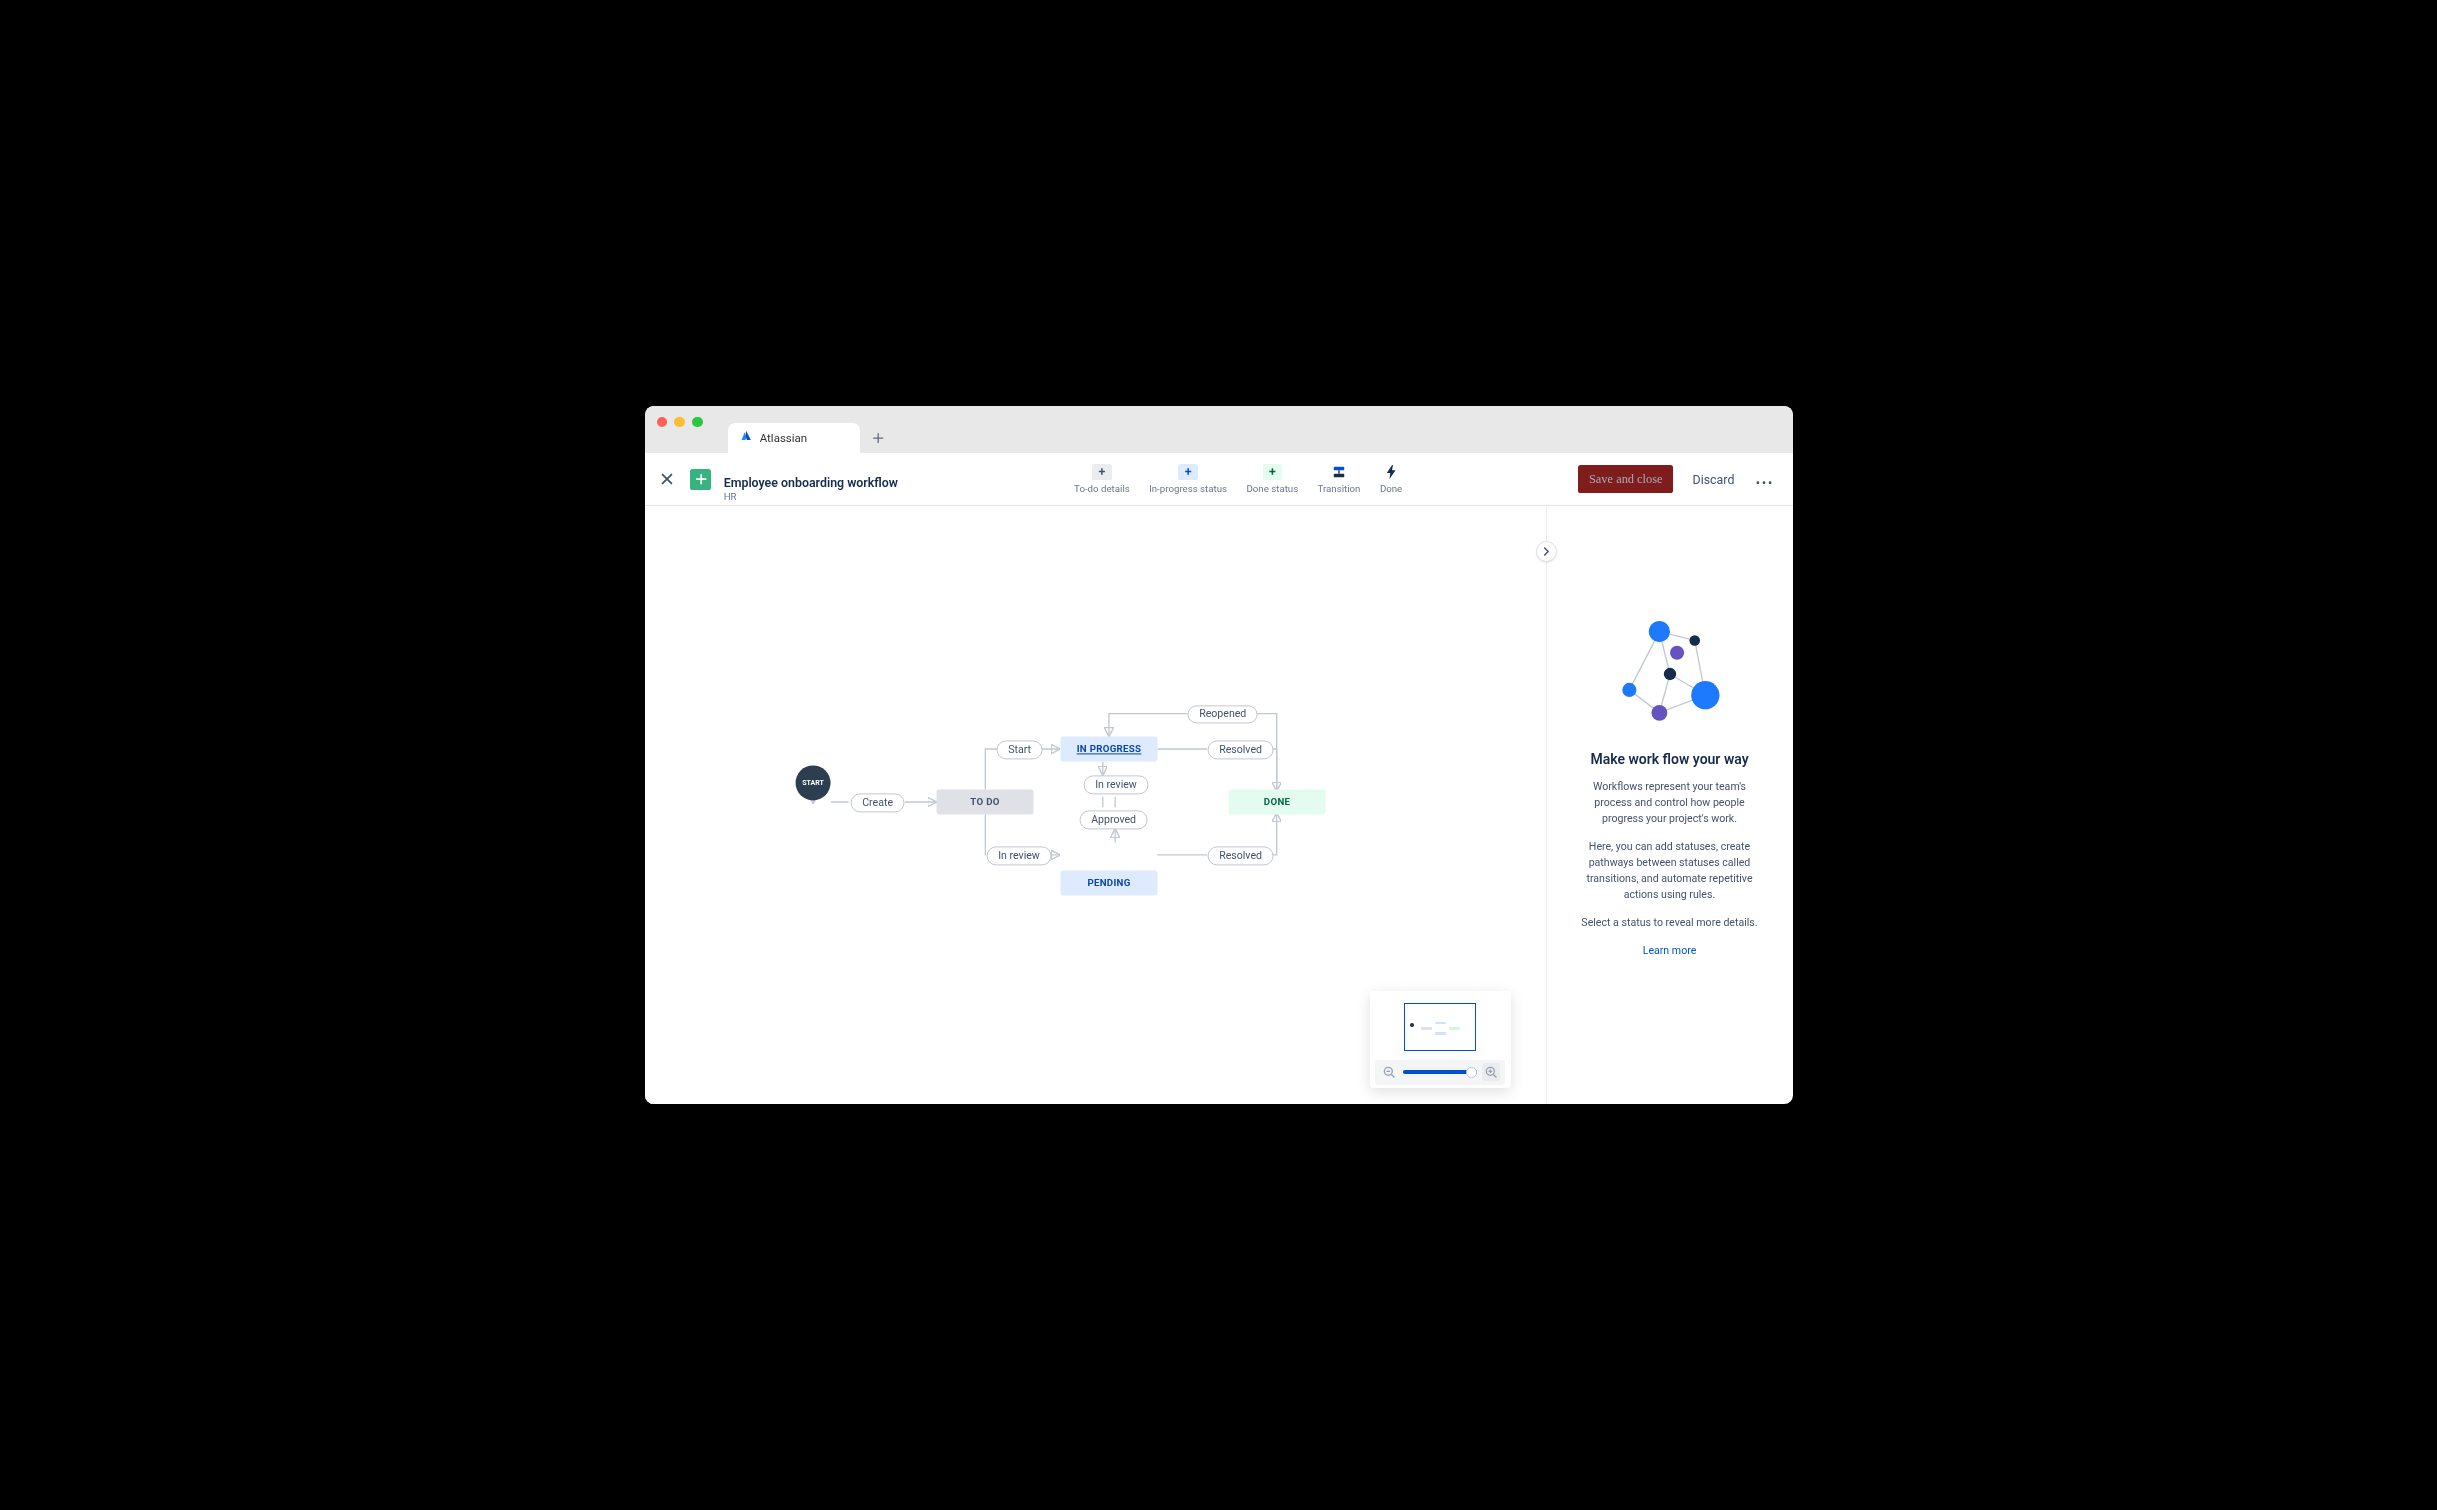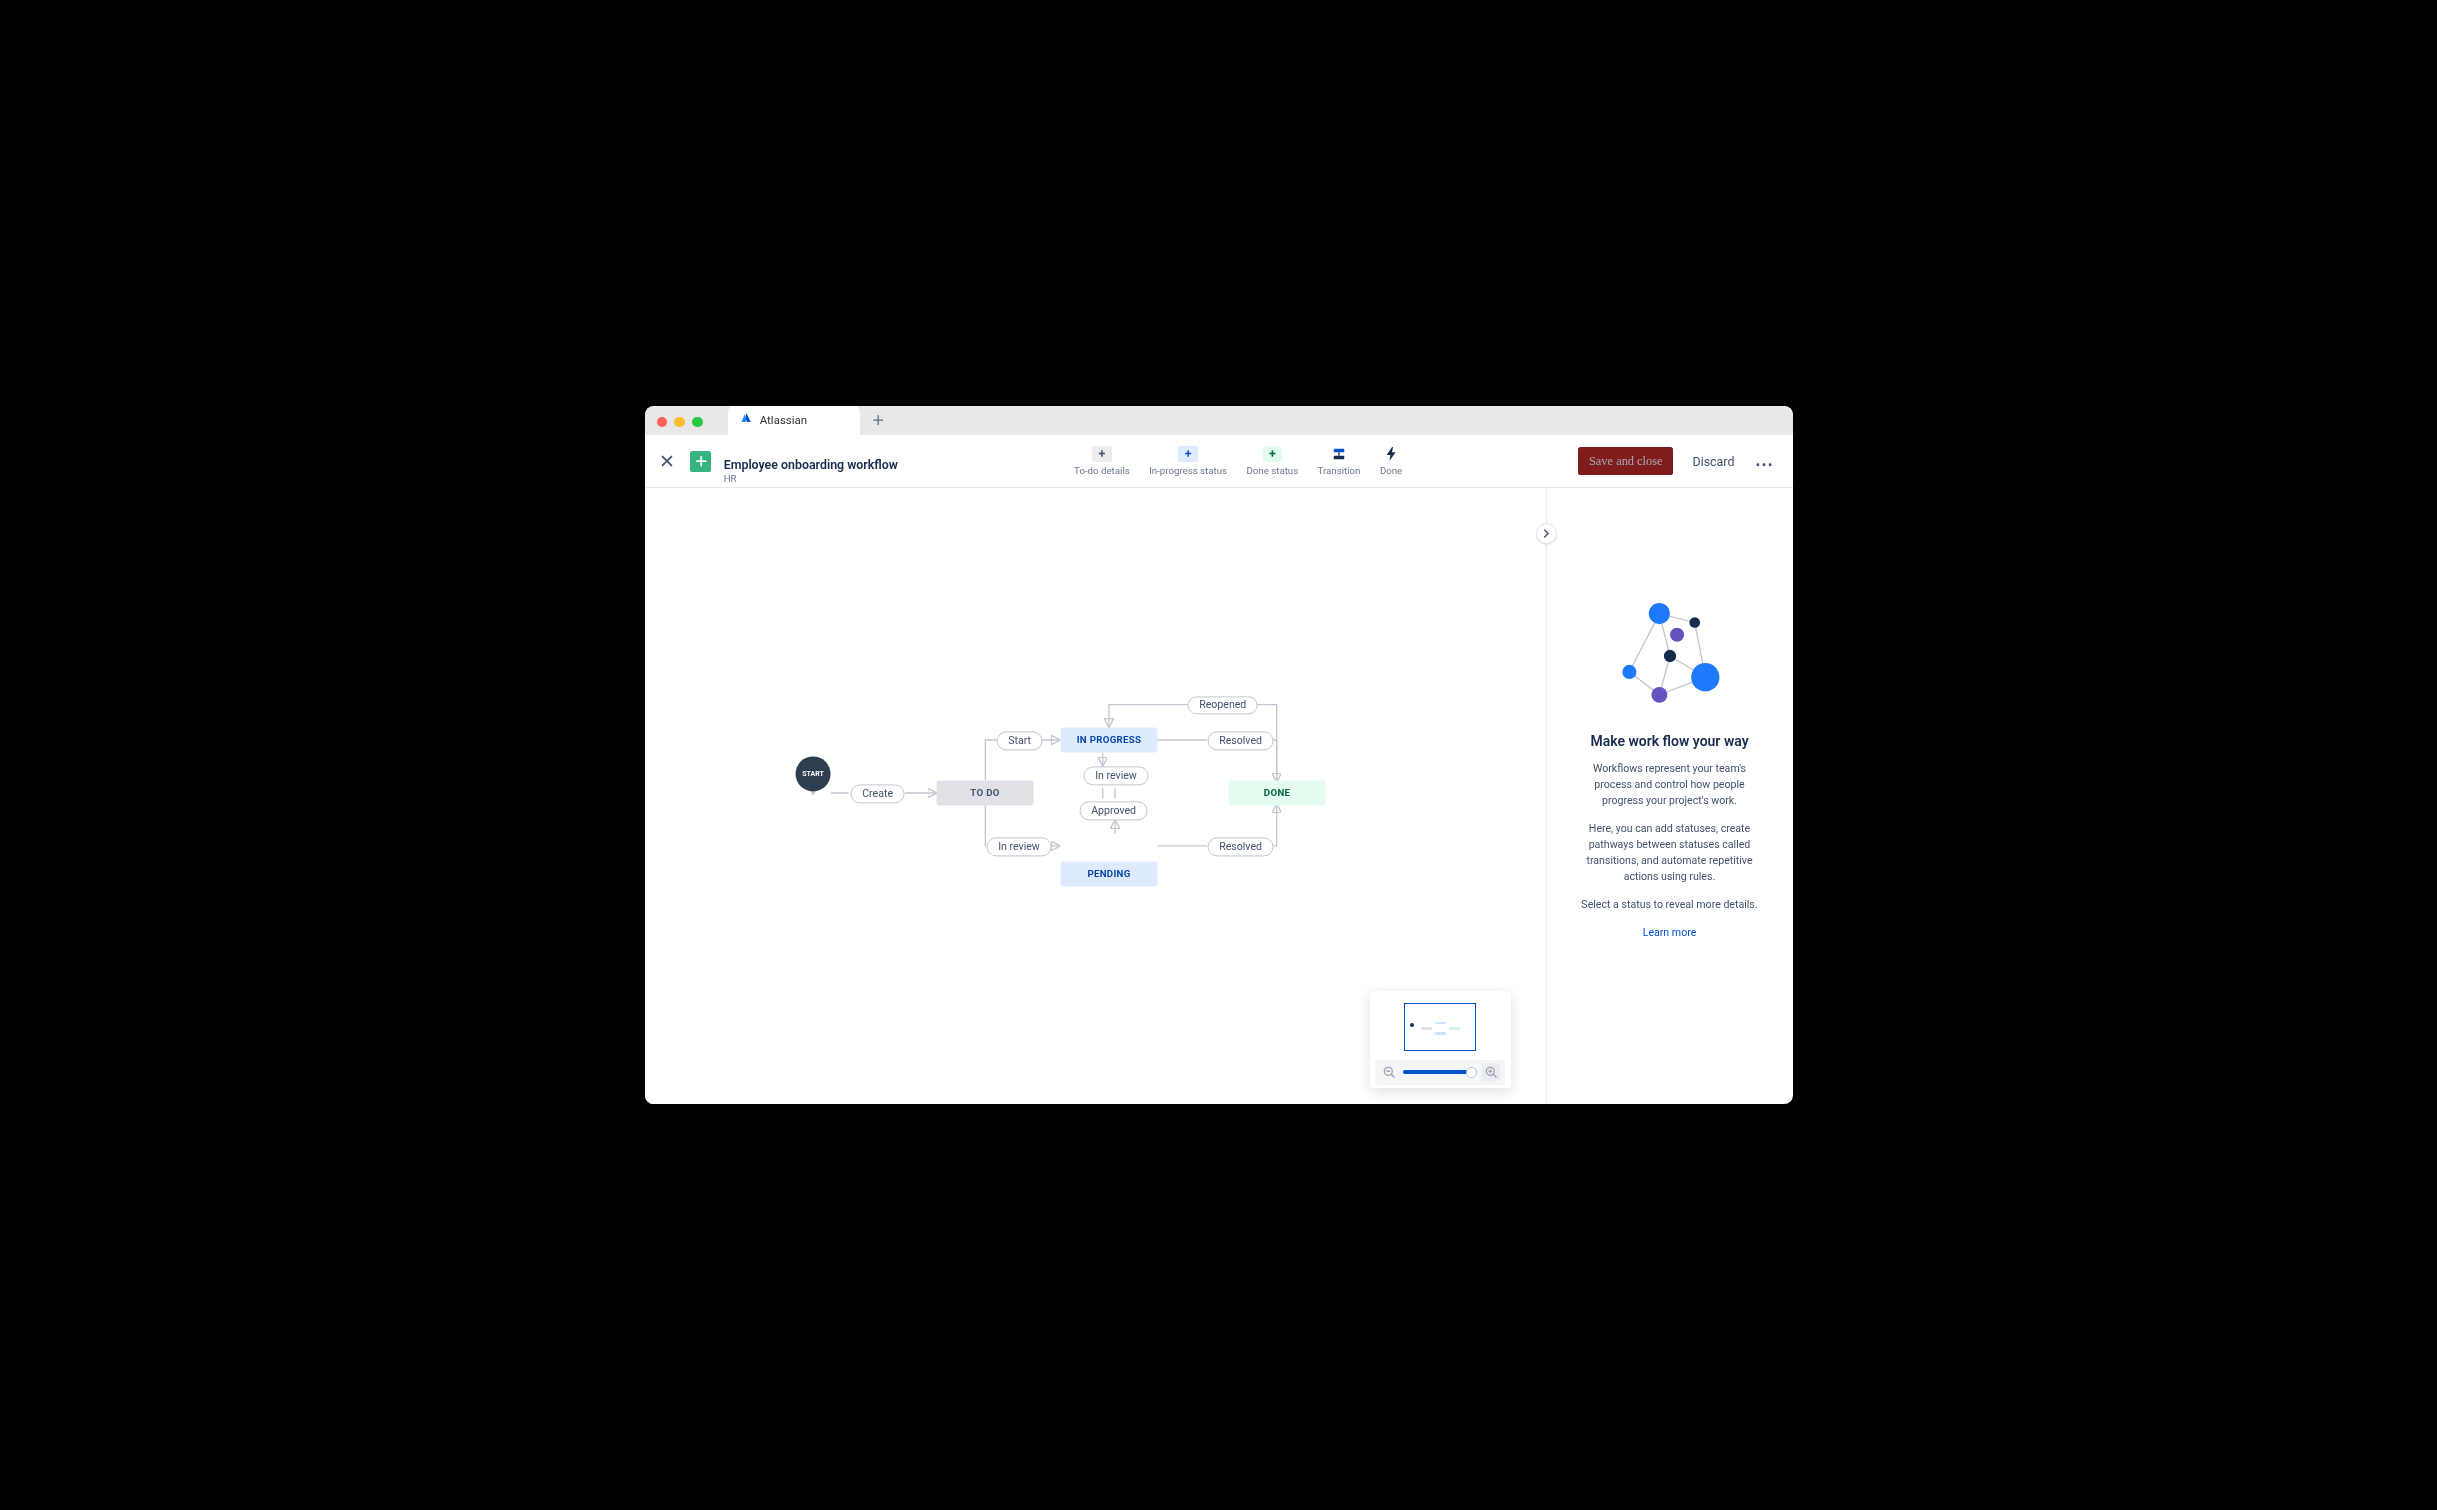--- a/index.html
+++ b/index.html
@@ -17,21 +17,21 @@
     height: 698px;
     background: #fff;
     border-radius: 8.8px;
     overflow: hidden;
     display: flex;
     flex-direction: column;
     box-shadow: 0 17.7px 53px rgba(0,0,0,0.5);
   }
   
   .titlebar {
-    height: 29px;
+    height: 47px;
     background: #e8e8e8;
     display: flex;
     align-items: flex-end;
     padding-left: 12.4px;
     position: relative;
   }
   .traffic {
     position: absolute;
     top: 10.6px; left: 12.4px;
     display: flex; gap: 7px;
@@ -172,21 +172,21 @@
   }
   .status {
     position: absolute;
     min-width: 97px; height: 25px;
     border-radius: 2.6px;
     display: flex; align-items: center; justify-content: center;
     font-size: 9.7px; font-weight: 700;
     letter-spacing: 0.3px;
   }
   .st-todo    { background: #dfe1e6; color: #42526e; left: 141px; top: 81px; }
-  .st-inprog  { background: #deebff; color: #0747a6; left: 265px; top: 28px; }
+  .st-inprog  { background: #deebff; color: #0747a6; left: 265px; top: 28px; text-decoration: underline; }
   .st-pending { background: #deebff; color: #0747a6; left: 265px; top: 134px; margin-top: 28px; }
   .st-done    { background: #e3fcef; color: #006644; left: 433px; top: 81px; }
   .trans-label {
     position: absolute;
     background: #fff;
     border: 1.3px solid #c1c7d0;
     border-radius: 12.4px;
     padding: 1.8px 10.6px;
     font-size: 10.6px;
     color: #42526e;

